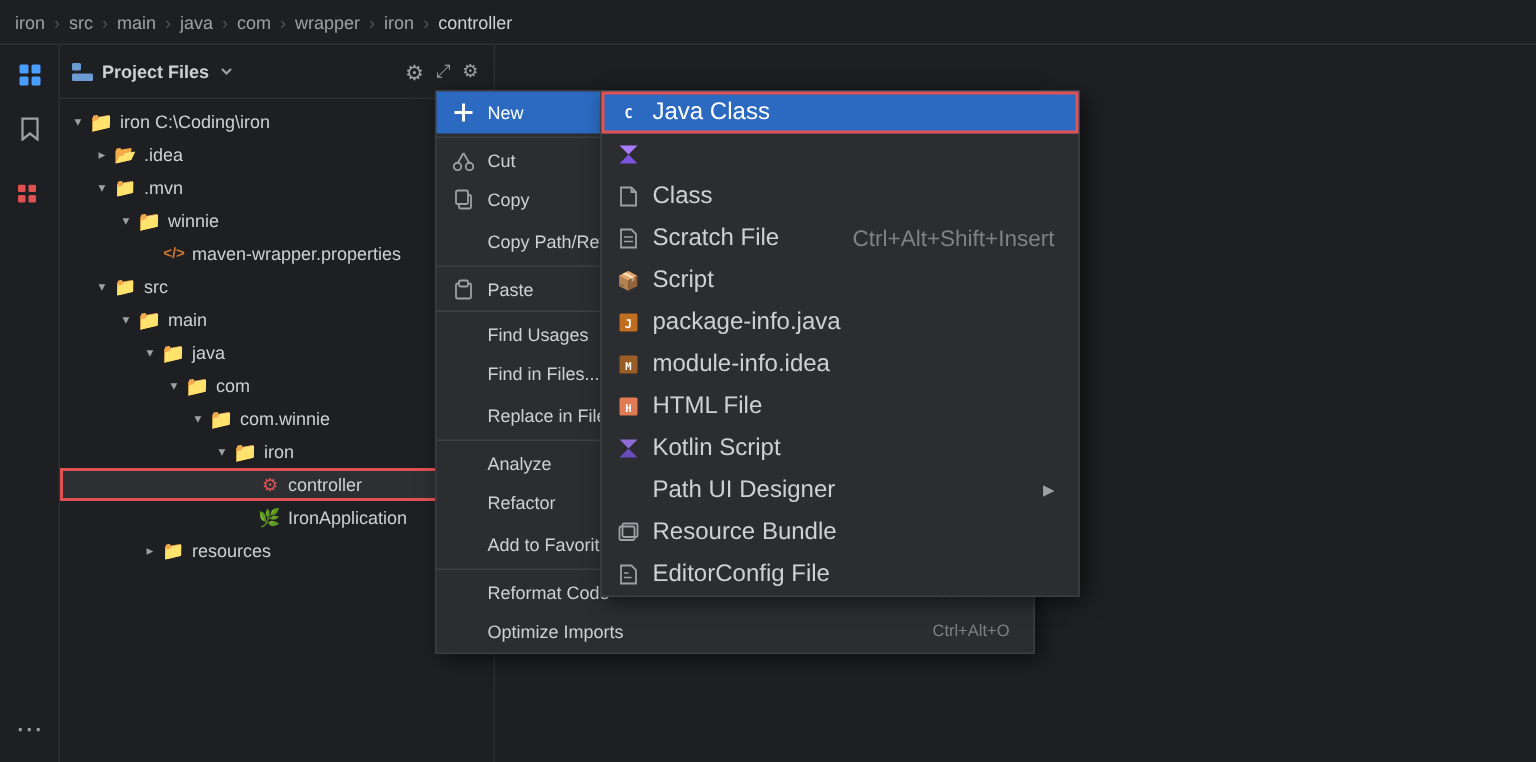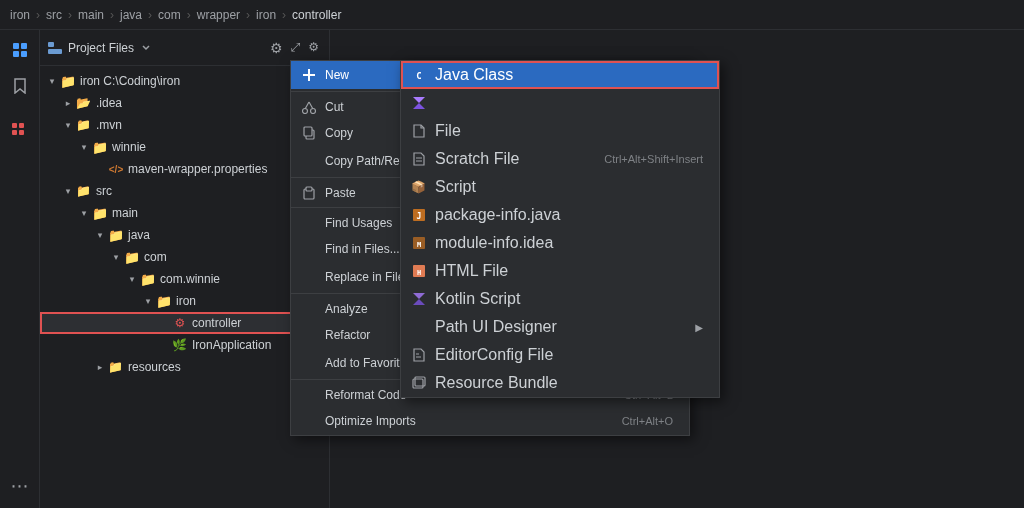--- a/index.html
+++ b/index.html
@@ -79,21 +79,21 @@
       display: flex;
       align-items: center;
       padding: 0 8px;
       gap: 6px;
       background: #1e1f22;
       border-bottom: 1px solid #2d2f33;
     }
     .sidebar-title {
       font-size: 12px;
       color: #cdd1d5;
-      font-weight: 400;
+      font-weight: 700;
     }
     .sidebar-header-icons {
       margin-left: auto;
       display: flex;
       gap: 4px;
     }
     .sidebar-header-icons span {
       cursor: pointer;
       color: #9da0a5;
       font-size: 14px;
@@ -222,21 +222,21 @@
     .submenu-item-icon {
       width: 16px;
       height: 16px;
       display: flex;
       align-items: center;
       justify-content: center;
       flex-shrink: 0;
     }
     .submenu-item-label { flex: 1; color: #cdd1d5; font-size: 16px; }
     .submenu-item.highlighted .submenu-item-label { color: #fff; }
-    .submenu-item-shortcut { color: #7e8185; font-size: 11px; }
+    .submenu-item-shortcut { color: #7e8185; font-size: 15px; }
     .submenu-item-arrow { color: #9da0a5; font-size: 10px; }
   </style>
 </head>
 <body>
 
 <div class="breadcrumb-bar">
   <span>iron</span>
   <span class="sep">›</span>
   <span>src</span>
   <span class="sep">›</span>
@@ -554,21 +554,21 @@
         </div>
       </div>
 
       <div class="submenu-item">
         <div class="submenu-item-icon">
           <svg width="12" height="14" viewBox="0 0 12 14">
               <path d="M1 1h7l3 3v9H1z" fill="none" stroke="#9da0a5" stroke-width="1.2"></path>
               <path d="M8 1v3h3" fill="none" stroke="#9da0a5" stroke-width="1.2"></path>
             </svg>
         </div>
-        <span class="submenu-item-label">File</span>
+        <span class="submenu-item-label">Class</span>
       </div>
 
       <div class="submenu-item">
         <div class="submenu-item-icon">
           <svg width="12" height="14" viewBox="0 0 12 14">
               <path d="M1 1h7l3 3v9H1z" fill="none" stroke="#9da0a5" stroke-width="1.2"></path>
               <line x1="3" y1="6" x2="9" y2="6" stroke="#9da0a5" stroke-width="1"></line>
               <line x1="3" y1="9" x2="9" y2="9" stroke="#9da0a5" stroke-width="1"></line>
             </svg>
         </div>
@@ -625,36 +625,36 @@
 
 
       <div class="submenu-item">
         <div class="submenu-item-icon"></div>
         <span class="submenu-item-label">Path UI Designer</span>
         <span class="submenu-item-arrow">▶</span>
       </div>
 
       <div class="submenu-item">
         <div class="submenu-item-icon">
+          <svg width="14" height="14" viewBox="0 0 14 14">
+            <rect x="1" y="3" width="10" height="9" rx="1" fill="none" stroke="#9da0a5" stroke-width="1.2"></rect>
+            <rect x="3" y="1" width="10" height="9" rx="1" fill="none" stroke="#9da0a5" stroke-width="1.2"></rect>
+          </svg>
+        </div>
+        <span class="submenu-item-label">Resource Bundle</span>
+      </div>
+
+      <div class="submenu-item">
+        <div class="submenu-item-icon">
           <svg width="12" height="14" viewBox="0 0 12 14">
               <path d="M1 1h7l3 3v9H1z" fill="none" stroke="#9da0a5" stroke-width="1.2"></path>
               <line x1="3" y1="6" x2="6" y2="6" stroke="#9da0a5" stroke-width="1"></line>
               <line x1="3" y1="9" x2="8" y2="9" stroke="#9da0a5" stroke-width="1"></line>
             </svg>
         </div>
         <span class="submenu-item-label">EditorConfig File</span>
       </div>
 
-      <div class="submenu-item">
-        <div class="submenu-item-icon">
-          <svg width="14" height="14" viewBox="0 0 14 14">
-            <rect x="1" y="3" width="10" height="9" rx="1" fill="none" stroke="#9da0a5" stroke-width="1.2"></rect>
-            <rect x="3" y="1" width="10" height="9" rx="1" fill="none" stroke="#9da0a5" stroke-width="1.2"></rect>
-          </svg>
-        </div>
-        <span class="submenu-item-label">Resource Bundle</span>
-      </div>
-
     </div>
 
   </div>
 
 </div>
 
 </body></html>

